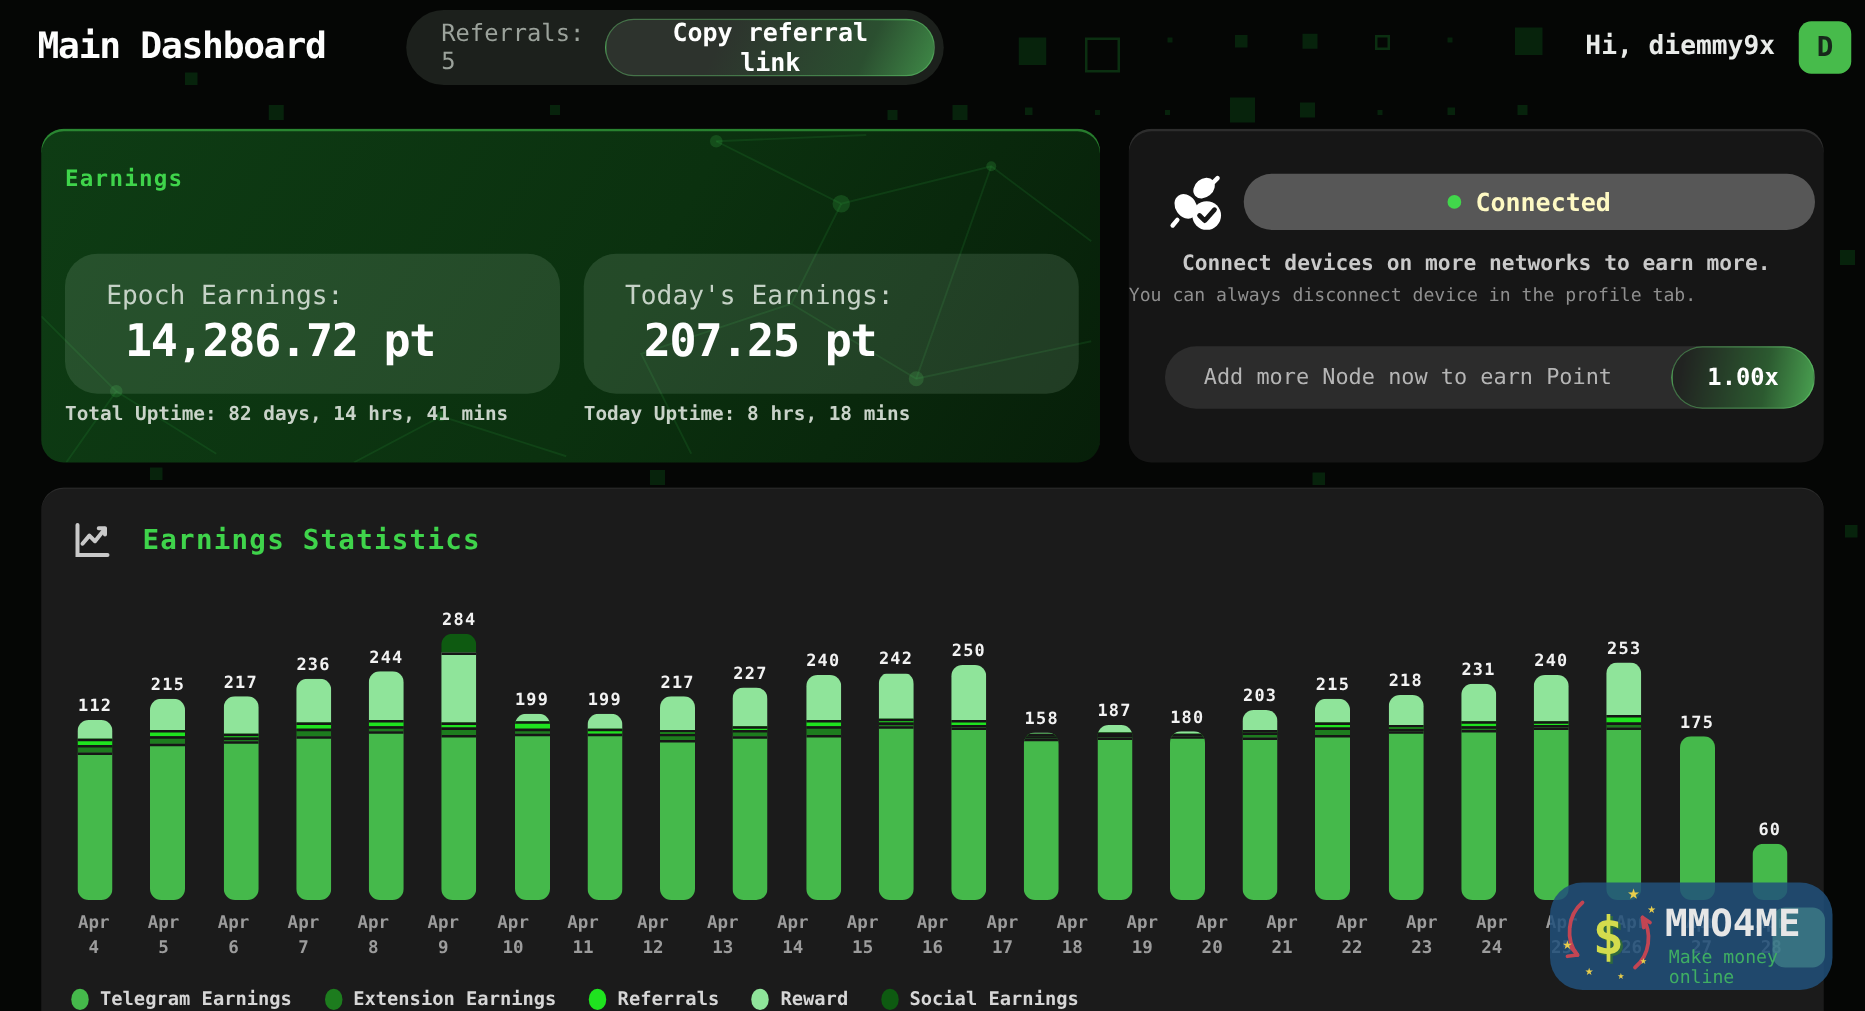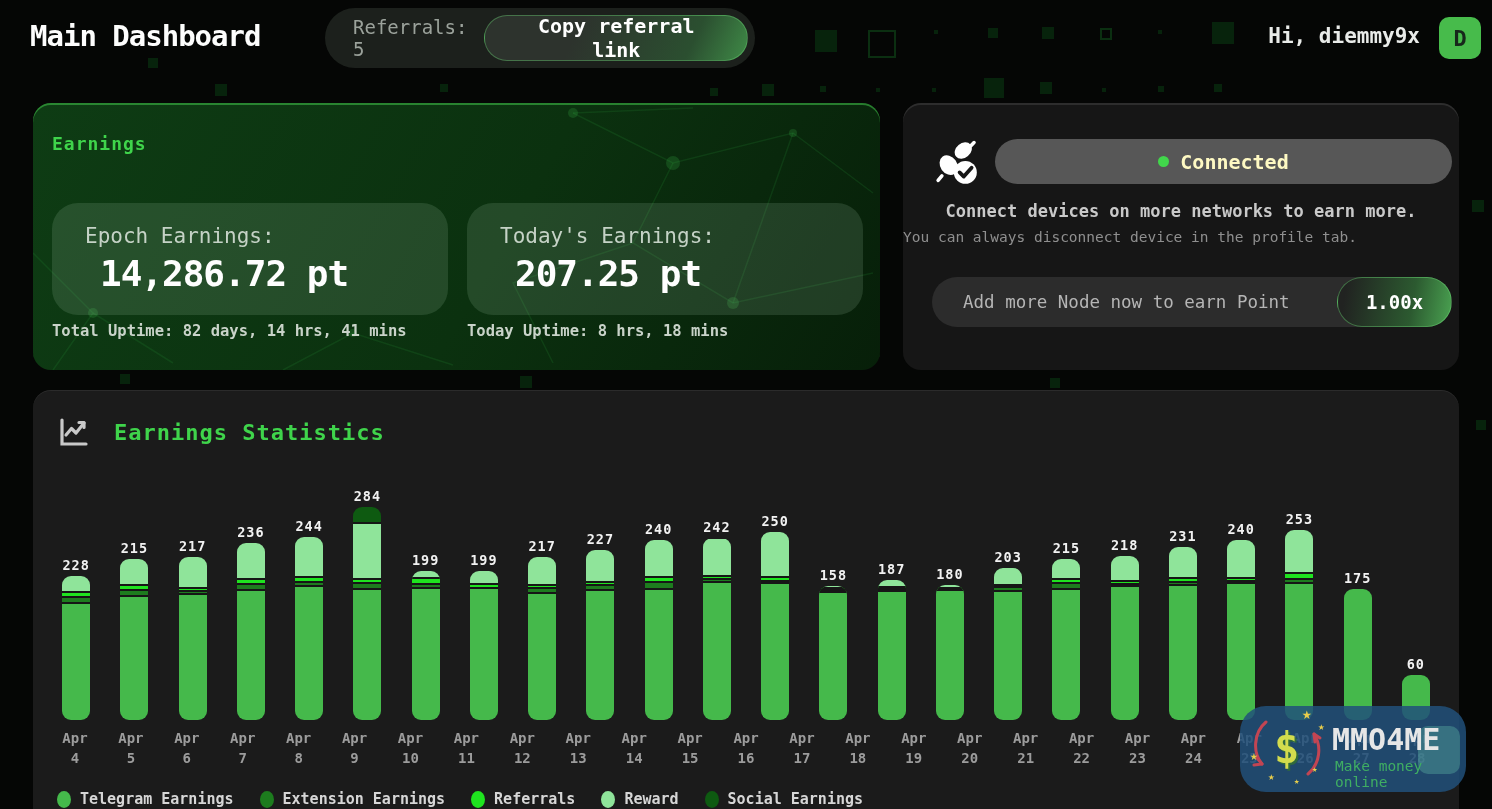--- a/index.html
+++ b/index.html
@@ -212,21 +212,21 @@
     <div class="chart-header">
       <svg width="33" height="33" viewBox="0 0 33 33" fill="none" stroke="#c9c9c9" stroke-width="3.2">
         <path d="M5 4 v24 h24" stroke-linecap="round"></path>
         <path d="M9 19 l5.5-6.5 4.5 4.5 8-10" stroke-linecap="round" stroke-linejoin="round"></path>
         <path d="M22 6.5 h5 v5" stroke-linecap="round" stroke-linejoin="round"></path>
       </svg>
       <span class="chart-title">Earnings Statistics</span>
     </div>
     <div class="bars-row" id="bars-row">
         <div class="bar-slot">
-          <div class="bar-value">228</div>
+          <div class="bar-value">112</div>
           <div class="bar" style="height: 144px;">
             <div style="height: 15px; background: rgb(143, 228, 154); flex: 0 0 auto;"></div>
             <div style="height: 4.5px; background: rgb(31, 227, 31); flex: 0 0 auto; border-top: 2.5px solid rgb(22, 22, 22);"></div>
             <div style="height: 6px; background: rgb(29, 124, 30); flex: 0 0 auto; border-top: 2.5px solid rgb(22, 22, 22);"></div>
             <div style="height: 118.5px; background: rgb(69, 185, 75); flex: 0 0 auto; border-top: 2.5px solid rgb(22, 22, 22);"></div>
           </div>
         </div>
         <div class="bar-slot">
           <div class="bar-value">215</div>
           <div class="bar" style="height: 161px;">

